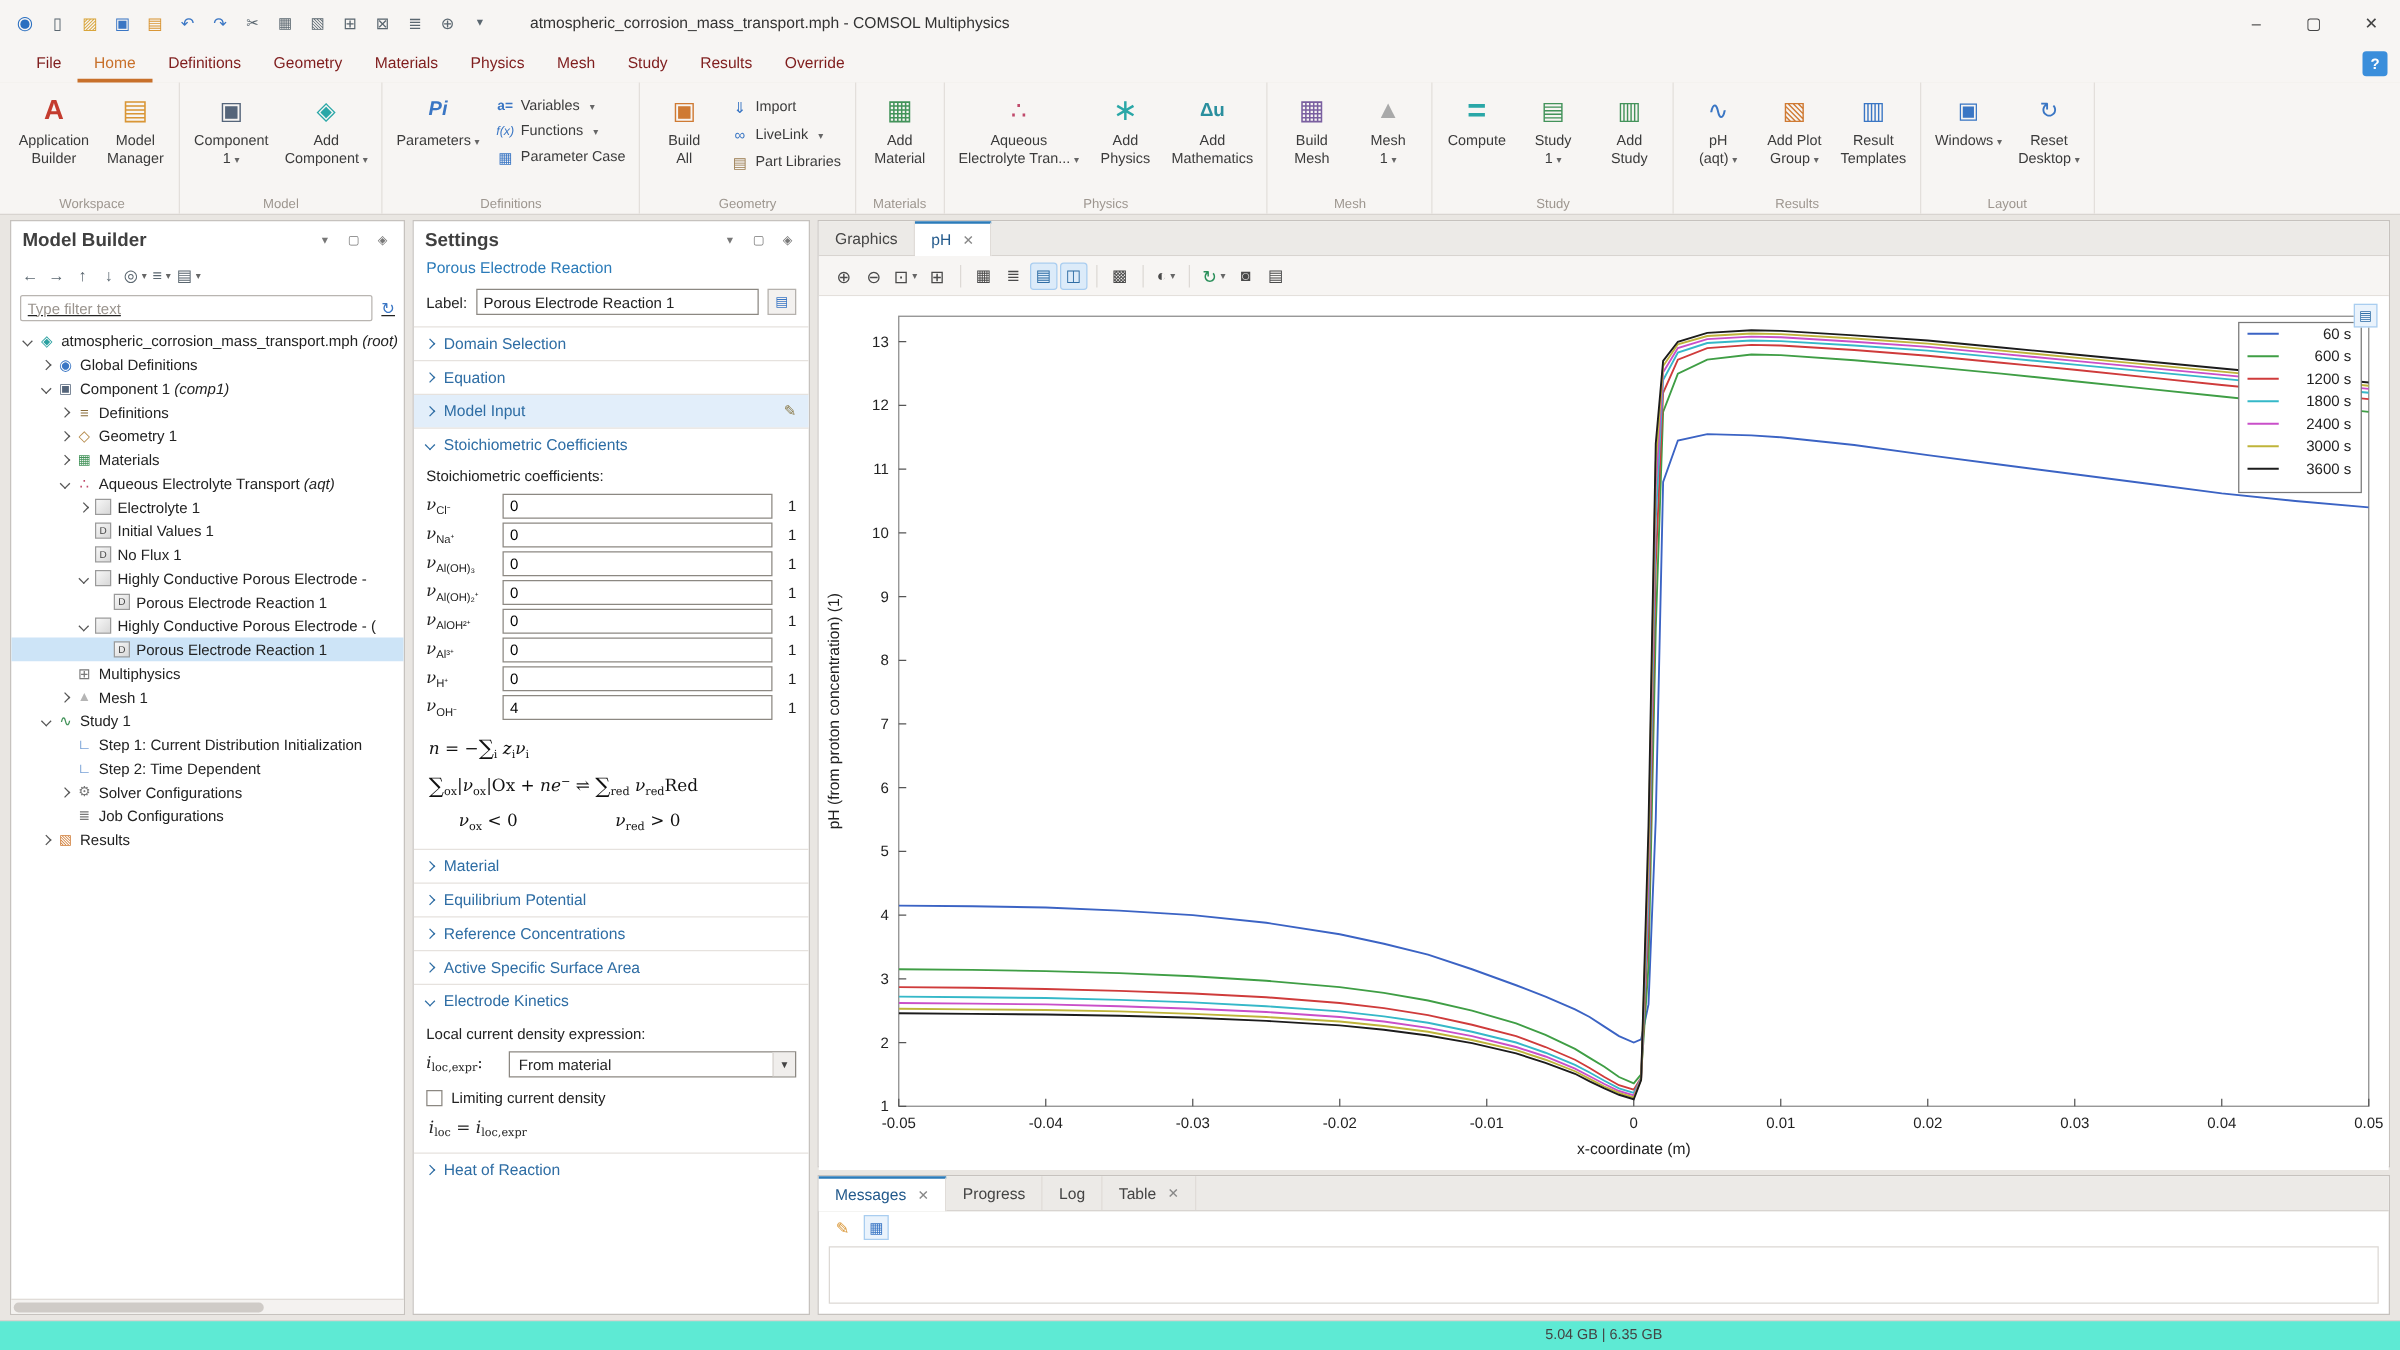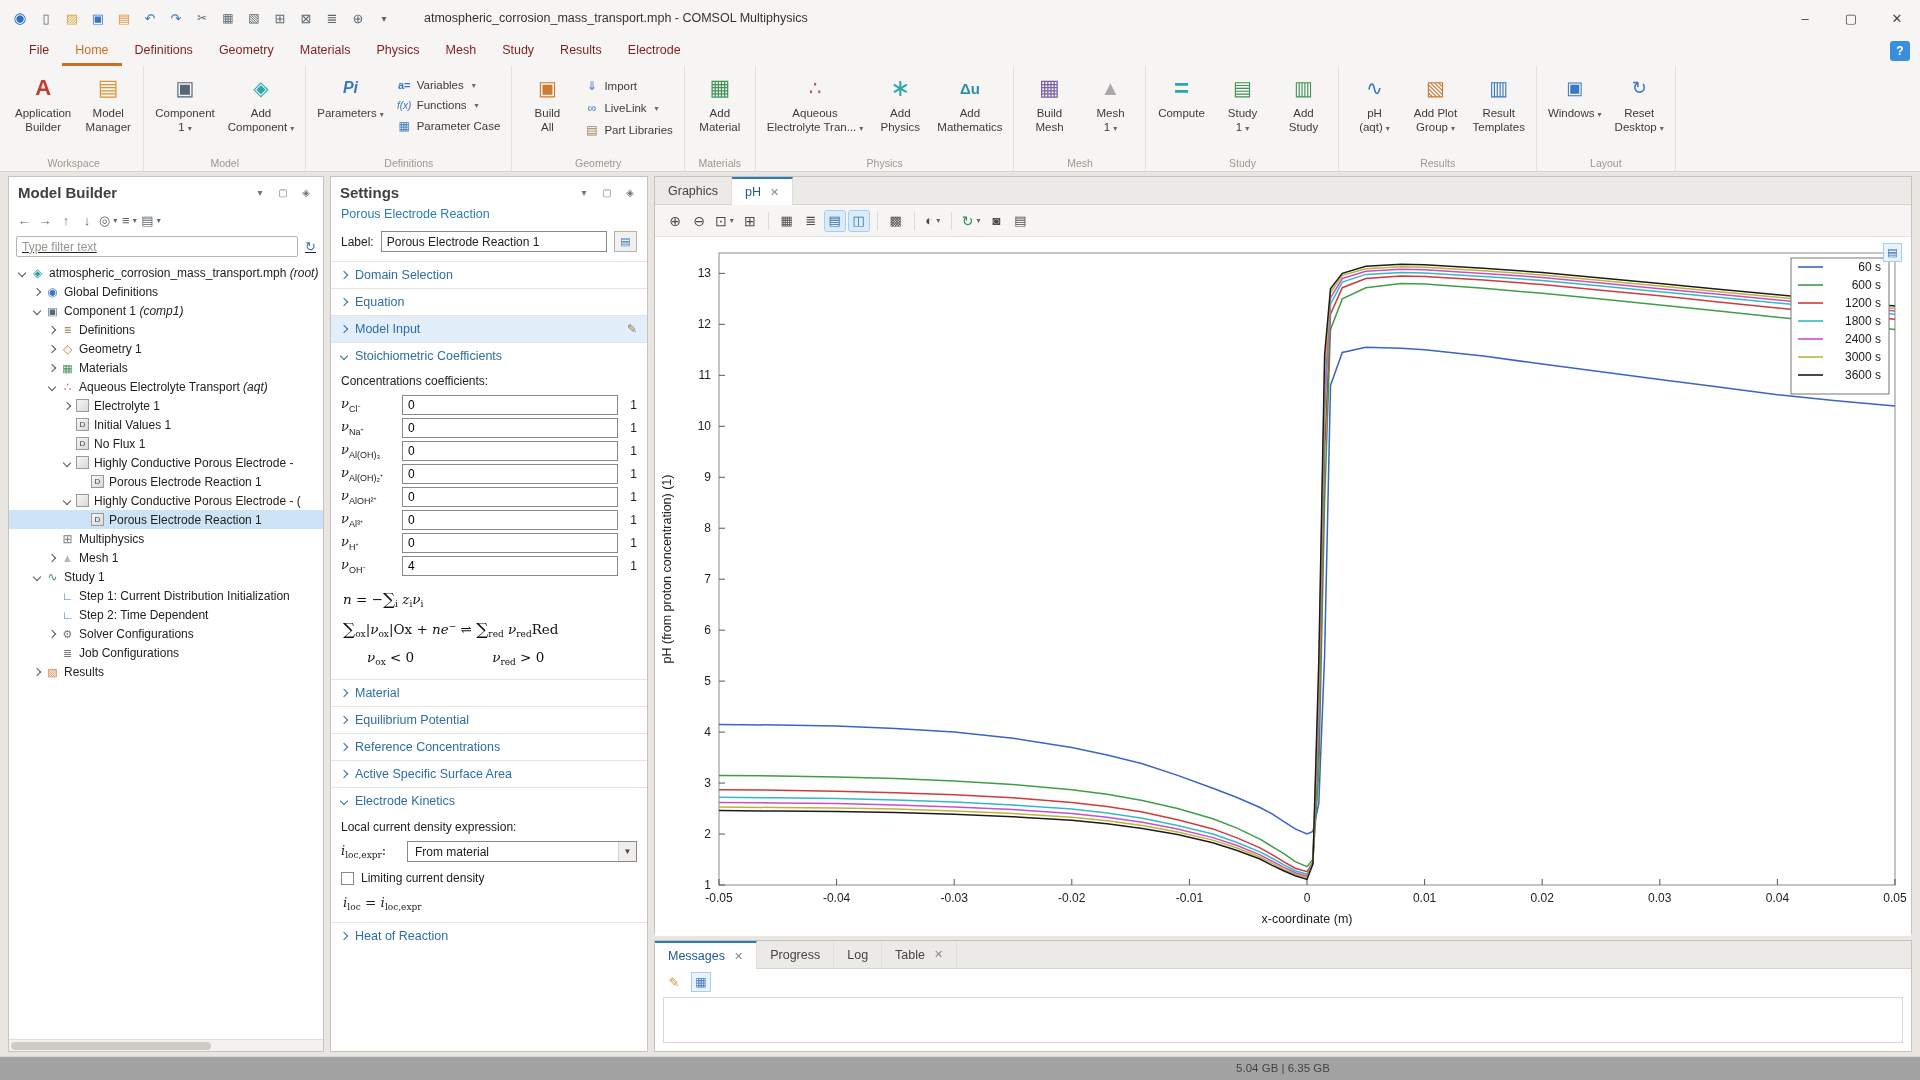--- a/index.html
+++ b/index.html
@@ -117,21 +117,21 @@
   .gt-ic.active { background:#dcebf9; border:1px solid #a9cdf0; }
   .gt-sep { width:1px; height:18px; background:#ddd9d5; margin:0 5px; }
   #chart-host { flex:1; position:relative; background:#fff; }
   #graphics-corner { position:absolute; top:6px; right:9px; width:19px; height:19px; border:1px solid #a9cdf0; background:#eaf3fc;
                      color:#2e6da4; display:flex; align-items:center; justify-content:center; font-size:11px; z-index:3; }
   .msg-toolbar { height:26px; display:flex; align-items:center; gap:7px; padding:0 9px; flex:none; }
   .msg-ic { width:20px; height:20px; display:flex; align-items:center; justify-content:center; border:1px solid transparent; }
   .msg-ic.framed { border-color:#a9cdf0; background:#eaf3fc; }
   .msg-content { flex:1; margin:2px 8px 8px; background:#fff; border:1px solid #dcd8d4; }
 
-  .statusbar { position:absolute; bottom:0; left:0; width:1920px; height:24px; background:#a3a3a3; border-top:1px solid #d8d4d0; }
+  .statusbar { position:absolute; bottom:0; left:0; width:1920px; height:24px; background:#5eead4; border-top:1px solid #d8d4d0; }
   .status-mem { position:absolute; left:654px; width:1258px; text-align:center; top:5px; font-size:11.5px; color:#444; }
 </style>
 </head>
 <body>
 
 <div class="titlebar">
   <div class="tb-icons" id="tb-icons">
       <span class="tb-ic">
         <span class="" style="color: rgb(42, 111, 192); font-size: 15px;">◉</span>
       </span>
@@ -190,21 +190,21 @@
   <div id="menu-tabs" style="display:flex">
       <div class="mtab">File</div>
       <div class="mtab active">Home</div>
       <div class="mtab">Definitions</div>
       <div class="mtab">Geometry</div>
       <div class="mtab">Materials</div>
       <div class="mtab">Physics</div>
       <div class="mtab">Mesh</div>
       <div class="mtab">Study</div>
       <div class="mtab">Results</div>
-      <div class="mtab">Electrode</div>
+      <div class="mtab">Override</div>
     </div>
   <div class="help-btn">?</div>
 </div>
 
 <div class="ribbon" id="ribbon">
     <div class="rgroup">
       <div class="rrow">
         <div class="rbtn-big">
           <div class="ric">
             <span class="" style="color: rgb(196, 60, 46); font-size: 22px; font-weight: bold;">A</span>
@@ -695,21 +695,21 @@
             <span>Model Input</span>
             <span class="sec-edit">✎</span>
           </div>
         </div>
         <div class="section">
           <div class="sec-head">
             <span class="chev down"></span>
             <span>Stoichiometric Coefficients</span>
           </div>
           <div class="sec-content">
-            <div class="stoich-heading">Concentrations coefficients:</div>
+            <div class="stoich-heading">Stoichiometric coefficients:</div>
             <div class="srow">
               <span class="sp"><span class="nu">ν</span><sub>Cl⁻</sub></span>
               <input value="0" style="">
               <span class="unit">1</span>
             </div>
             <div class="srow">
               <span class="sp"><span class="nu">ν</span><sub>Na⁺</sub></span>
               <input value="0" style="">
               <span class="unit">1</span>
             </div>

